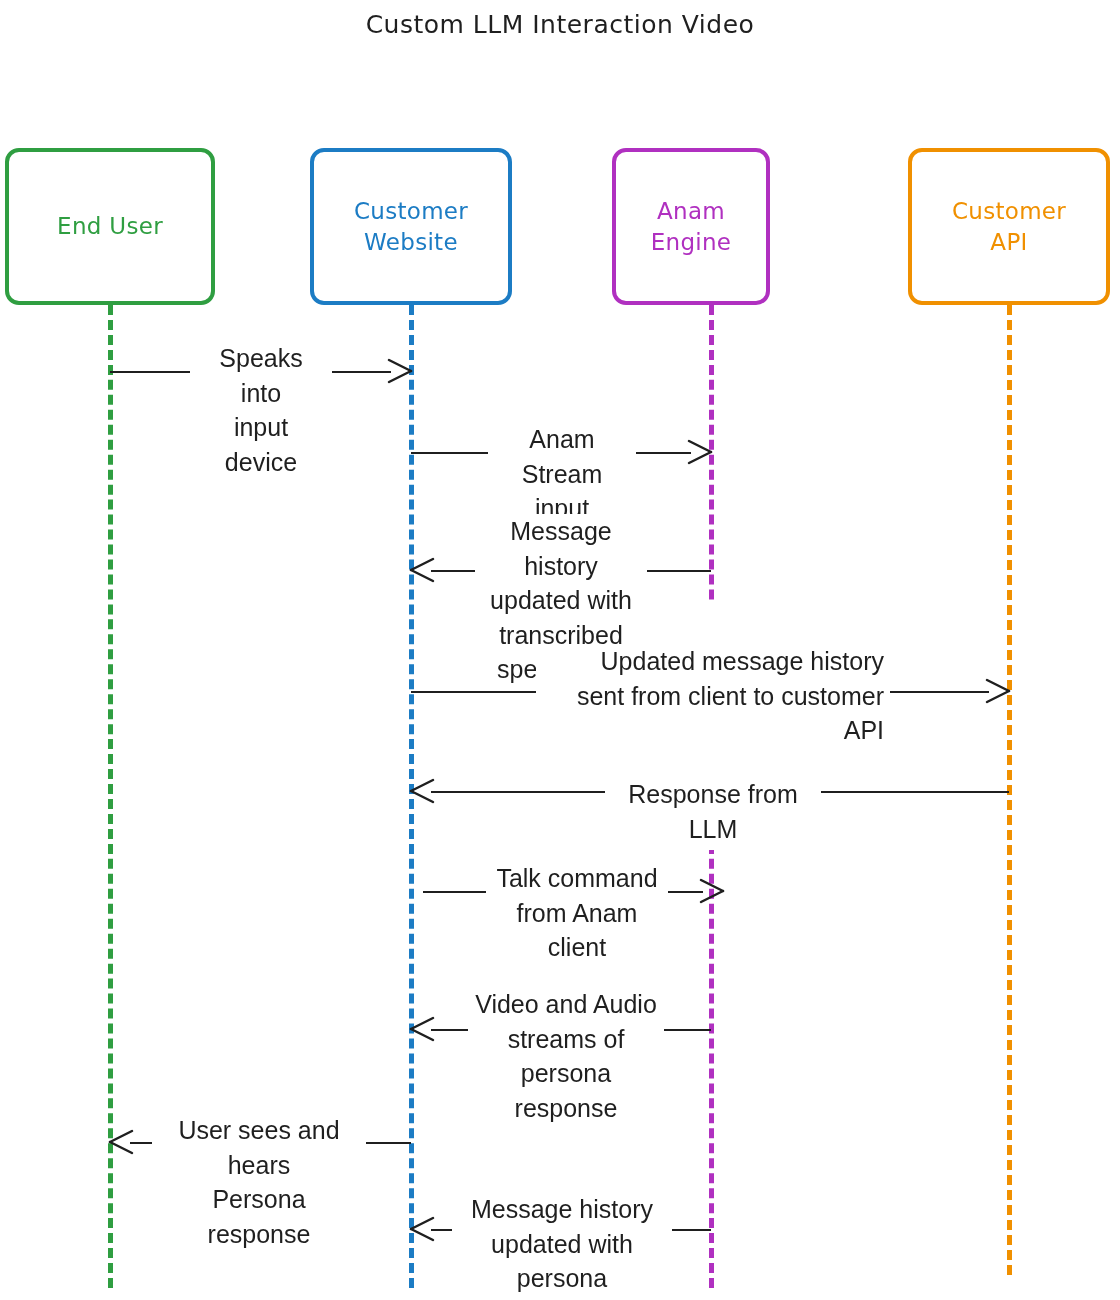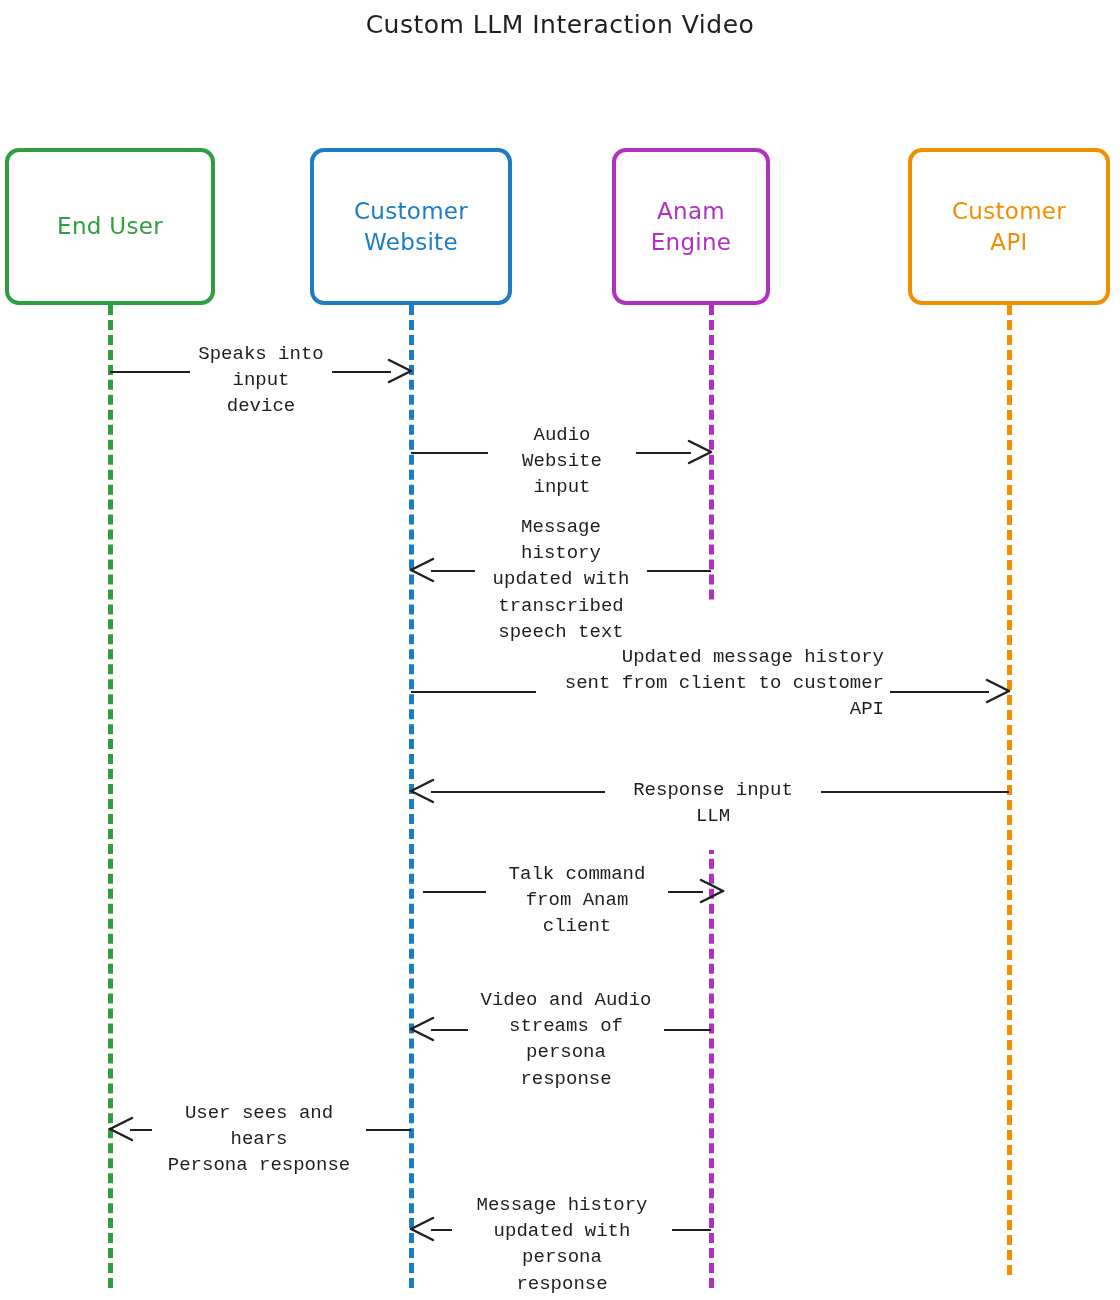--- a/index.html
+++ b/index.html
@@ -82,22 +82,22 @@
   }
   .arrowhead {
     position: absolute;
     width: 0;
     height: 0;
   }
   .arrowhead svg { display: block; overflow: visible; }
   .msg-label {
     position: absolute;
     text-align: center;
-    font-family: Liberation Mono, monospace;
-    font-size: 19px;
+    font-family: Liberation Sans, sans-serif;
+    font-size: 25px;
     line-height: 1.38;
     color: #1f1f1f;
     white-space: pre-line;
     background: #ffffff;
     padding: 0 6px;
     box-sizing: border-box;
     z-index: 5;
   }
 </style>
 </head>
@@ -155,21 +155,21 @@
         <div class="msg-line" style="left: 411px; top: 452px; width: 77px;"></div>
         <div class="msg-line" style="left: 636px; top: 452px; width: 55px;"></div>
         <div class="arrowhead" style="left: 711px; top: 452px;">
           <svg width="1" height="1">
             <g stroke="#1f1f1f" stroke-width="2.5" fill="none" stroke-linecap="round">
               <path d="M0,0 L-22,-11"></path>
               <path d="M0,0 L-22,11"></path>
             </g>
           </svg>
         </div>
-        <div class="msg-label" style="left: 488px; width: 148px; top: 422px;">Audio Website
+        <div class="msg-label" style="left: 488px; width: 148px; top: 422px;">Anam Stream
 input</div>
       </div>
       <div class="msg" style="left: 0px; top: 0px; width: 1120px; height: 1px;">
         <div class="msg-line" style="left: 431px; top: 570px; width: 44px;"></div>
         <div class="msg-line" style="left: 647px; top: 570px; width: 64px;"></div>
         <div class="arrowhead" style="left: 411px; top: 570px;">
           <svg width="1" height="1">
             <g stroke="#1f1f1f" stroke-width="2.5" fill="none" stroke-linecap="round">
               <path d="M0,0 L22,-11"></path>
               <path d="M0,0 L22,11"></path>
@@ -199,21 +199,21 @@
         <div class="msg-line" style="left: 431px; top: 791px; width: 174px;"></div>
         <div class="msg-line" style="left: 821px; top: 791px; width: 188px;"></div>
         <div class="arrowhead" style="left: 411px; top: 791px;">
           <svg width="1" height="1">
             <g stroke="#1f1f1f" stroke-width="2.5" fill="none" stroke-linecap="round">
               <path d="M0,0 L22,-11"></path>
               <path d="M0,0 L22,11"></path>
             </g>
           </svg>
         </div>
-        <div class="msg-label" style="left: 605px; width: 216px; top: 777px;">Response input LLM</div>
+        <div class="msg-label" style="left: 605px; width: 216px; top: 777px;">Response from LLM</div>
       </div>
       <div class="msg" style="left: 12px; top: 0px; width: 1120px; height: 1px;">
         <div class="msg-line" style="left: 411px; top: 891px; width: 63px;"></div>
         <div class="msg-line" style="left: 656px; top: 891px; width: 35px;"></div>
         <div class="arrowhead" style="left: 711px; top: 891px;">
           <svg width="1" height="1">
             <g stroke="#1f1f1f" stroke-width="2.5" fill="none" stroke-linecap="round">
               <path d="M0,0 L-22,-11"></path>
               <path d="M0,0 L-22,11"></path>
             </g>
@@ -230,21 +230,21 @@
             <g stroke="#1f1f1f" stroke-width="2.5" fill="none" stroke-linecap="round">
               <path d="M0,0 L22,-11"></path>
               <path d="M0,0 L22,11"></path>
             </g>
           </svg>
         </div>
         <div class="msg-label" style="left: 468px; width: 196px; top: 987px;">Video and Audio
 streams of persona
 response</div>
       </div>
-      <div class="msg" style="left: 0px; top: 0px; width: 1120px; height: 1px;">
+      <div class="msg" style="left: 0px; top: 13px; width: 1120px; height: 1px;">
         <div class="msg-line" style="left: 130px; top: 1129px; width: 22px;"></div>
         <div class="msg-line" style="left: 366px; top: 1129px; width: 45px;"></div>
         <div class="arrowhead" style="left: 110px; top: 1129px;">
           <svg width="1" height="1">
             <g stroke="#1f1f1f" stroke-width="2.5" fill="none" stroke-linecap="round">
               <path d="M0,0 L22,-11"></path>
               <path d="M0,0 L22,11"></path>
             </g>
           </svg>
         </div>

